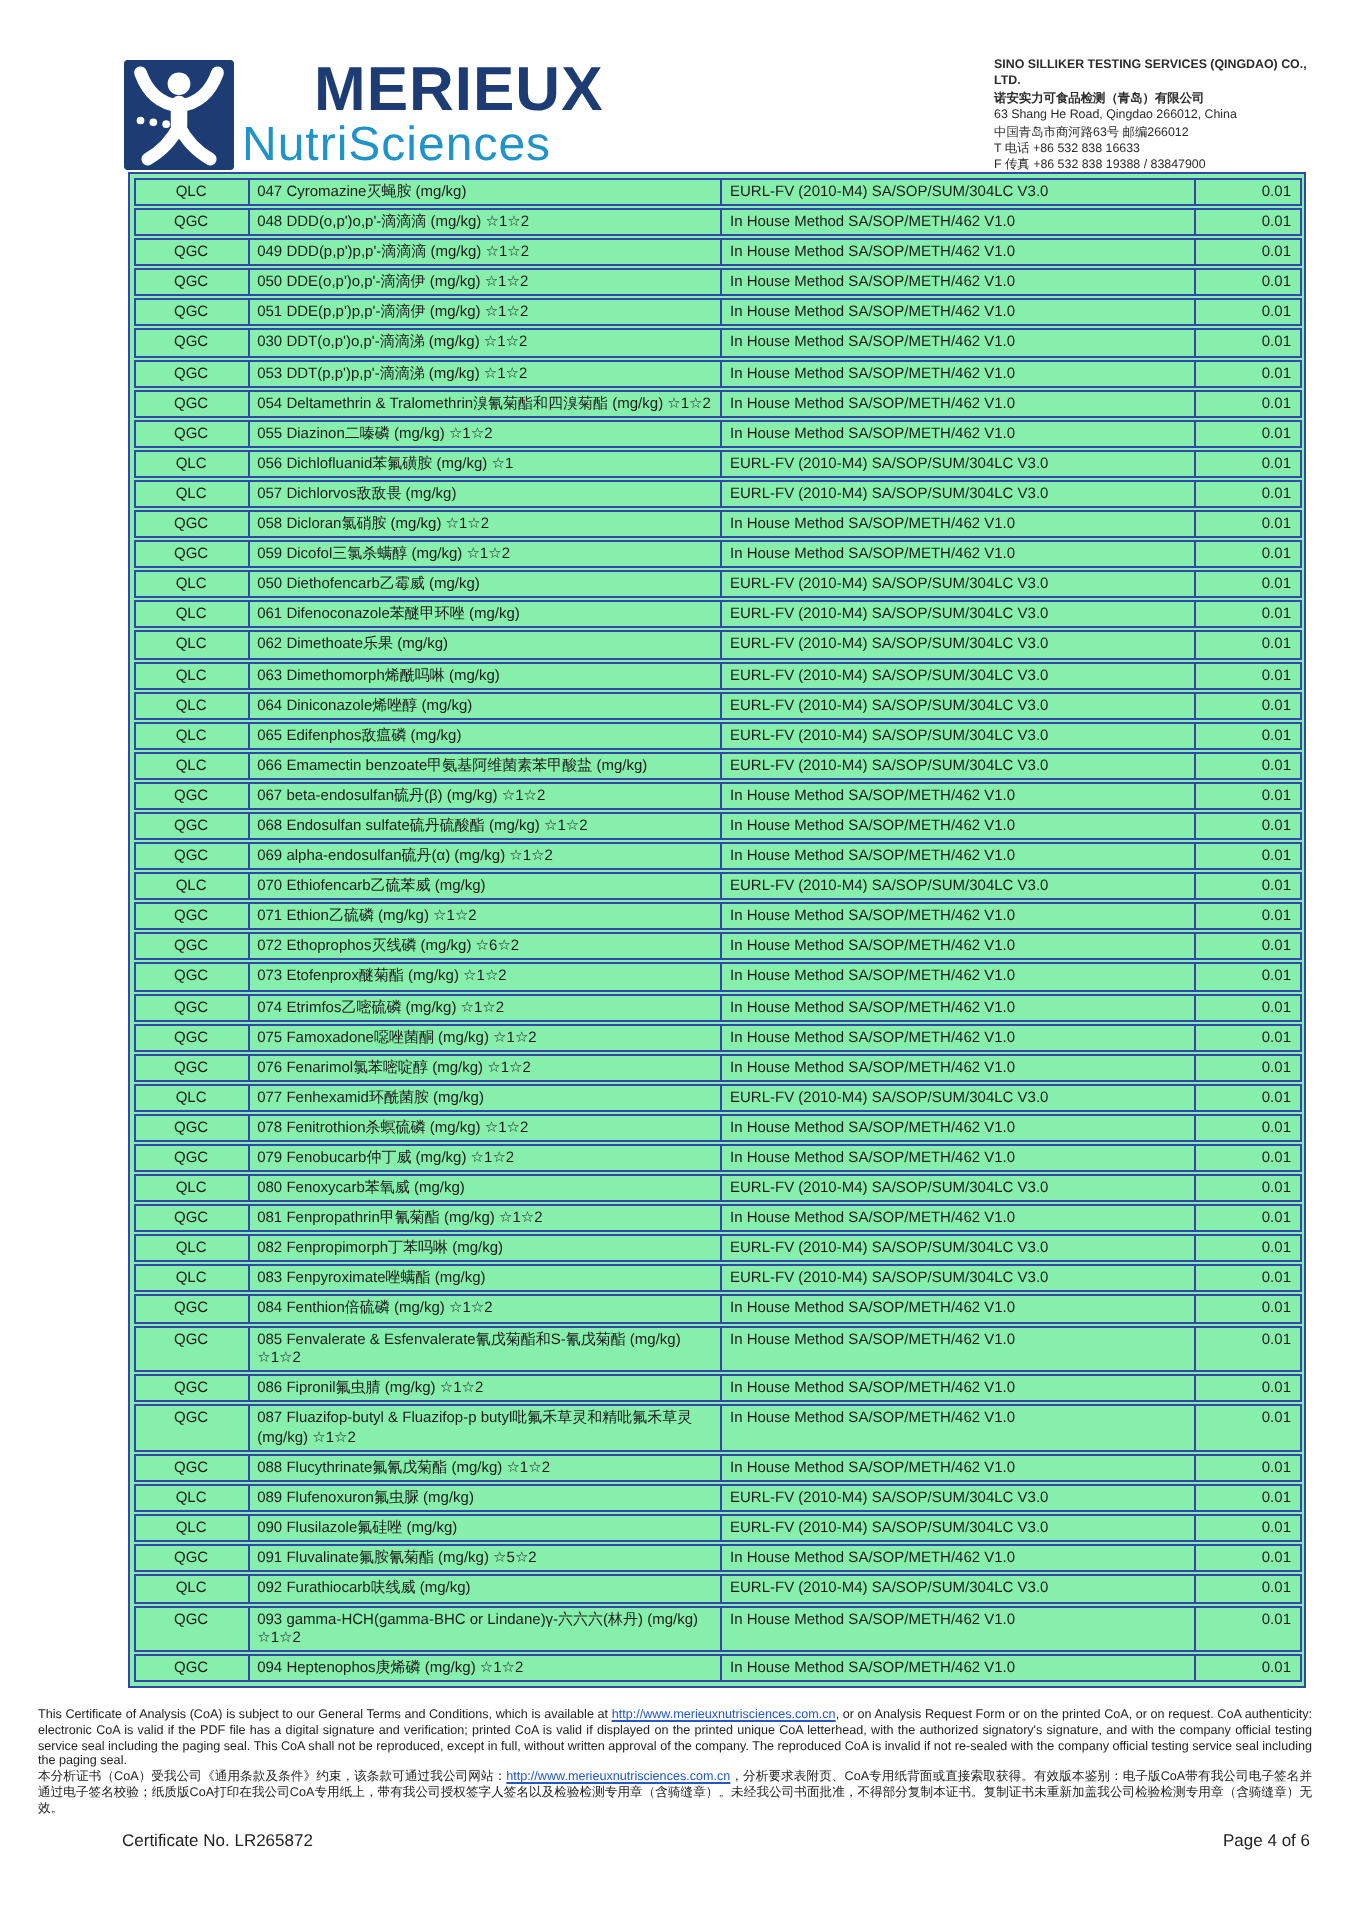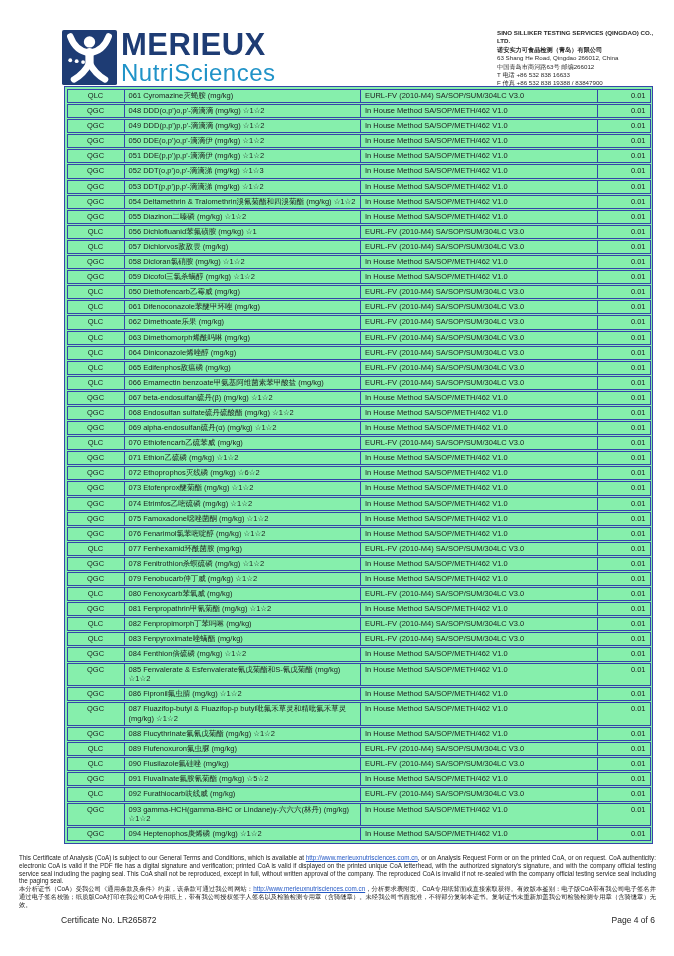--- a/index.html
+++ b/index.html
@@ -6,21 +6,21 @@
   html,body { background:#e8e8e8; }
   .page {
     position:relative; width:674px; height:956px; margin:0 auto;
     background:#ffffff; overflow:hidden;
     font-family:"Liberation Sans", sans-serif; color:#1b1b1b;
   }
   
   .logo-row { position:absolute; left:62px; top:30px; display:flex; align-items:flex-start; }
   .logo-mark { width:55px; height:55px; display:block; }
   .logo-words { margin-left:4px; line-height:1; }
-  .brand-main { font-size:31px; font-weight:700; color:#1e3c74; letter-spacing:0.5px; line-height:30px; }
+  .brand-main { font-size:31px; font-weight:700; color:#1e3c74; letter-spacing:0.5px; line-height:30px;margin-left:36px; }
   .brand-sub  { font-size:24px; font-weight:500; color:#2093c8; letter-spacing:0.5px; line-height:24px; margin-top:1px; }
   .company-block { position:absolute; left:497px; top:29px; width:170px; font-size:6.2px; line-height:8.4px; color:#2b2b2b; }
   .company-block .b { font-weight:700; }
   
   .table-wrap {
     position:absolute; left:64px; top:86px; width:589px;
     border:1.5px solid #3546a9; padding:1px 1.5px; background:#86efac;
   }
   table.results { width:100%; border-collapse:separate; border-spacing:0 1px; table-layout:fixed; }
   table.results td {
@@ -82,21 +82,21 @@
     <table class="results">
       <colgroup>
         <col class="w-code">
           <col class="w-analyte">
           <col class="w-method">
           <col class="w-value">
       </colgroup>
       <tbody>
           <tr>
             <td class="c-code">QLC</td>
-            <td class="c-analyte">061 Cyromazine灭蝇胺 (mg/kg)</td>
+            <td class="c-analyte">047 Cyromazine灭蝇胺 (mg/kg)</td>
             <td class="c-method">EURL-FV (2010-M4) SA/SOP/SUM/304LC V3.0</td>
             <td class="c-value">0.01</td>
           </tr>
           <tr>
             <td class="c-code">QGC</td>
             <td class="c-analyte">048 DDD(o,p')o,p'-滴滴滴 (mg/kg) ☆1☆2</td>
             <td class="c-method">In House Method SA/SOP/METH/462 V1.0</td>
             <td class="c-value">0.01</td>
           </tr>
           <tr>
@@ -112,21 +112,21 @@
             <td class="c-value">0.01</td>
           </tr>
           <tr>
             <td class="c-code">QGC</td>
             <td class="c-analyte">051 DDE(p,p')p,p'-滴滴伊 (mg/kg) ☆1☆2</td>
             <td class="c-method">In House Method SA/SOP/METH/462 V1.0</td>
             <td class="c-value">0.01</td>
           </tr>
           <tr>
             <td class="c-code">QGC</td>
-            <td class="c-analyte">052 DDT(o,p')o,p'-滴滴涕 (mg/kg) ☆1☆3</td>
+            <td class="c-analyte">030 DDT(o,p')o,p'-滴滴涕 (mg/kg) ☆1☆2</td>
             <td class="c-method">In House Method SA/SOP/METH/462 V1.0</td>
             <td class="c-value">0.01</td>
           </tr>
           <tr>
             <td class="c-code">QGC</td>
             <td class="c-analyte">053 DDT(p,p')p,p'-滴滴涕 (mg/kg) ☆1☆2</td>
             <td class="c-method">In House Method SA/SOP/METH/462 V1.0</td>
             <td class="c-value">0.01</td>
           </tr>
           <tr>

